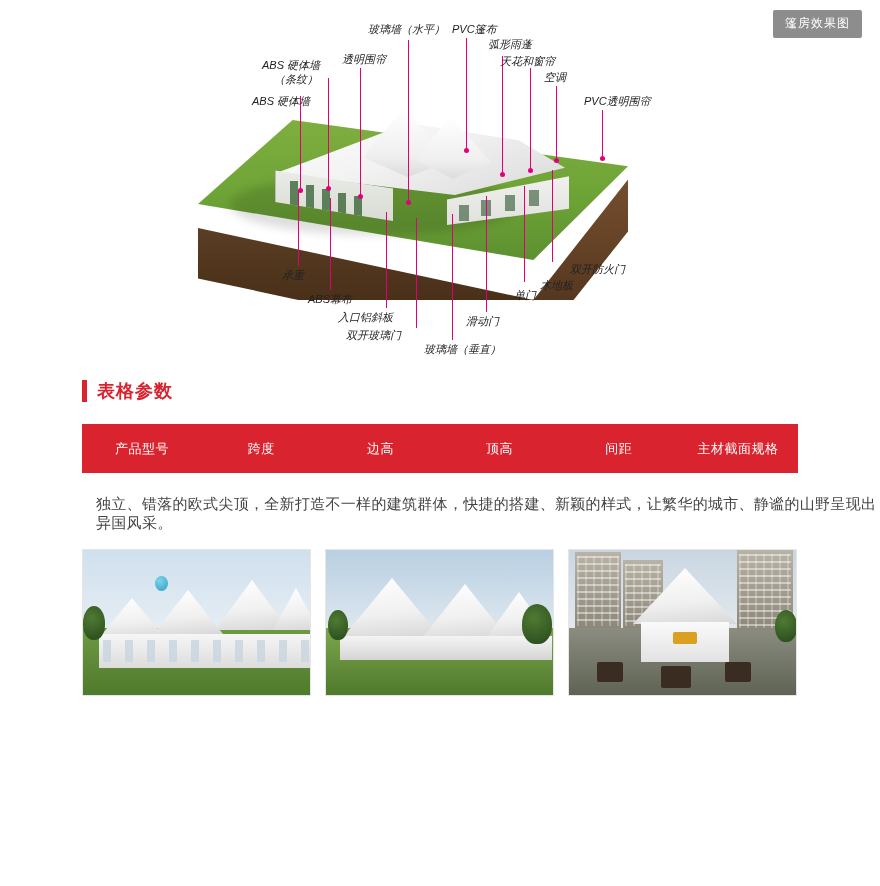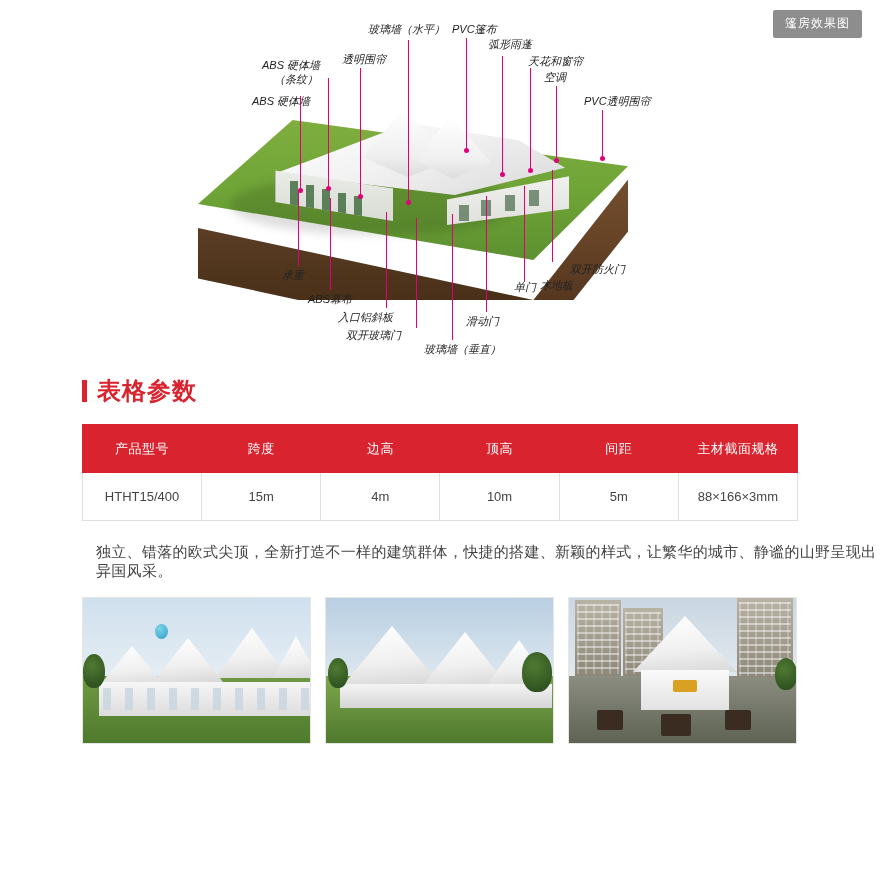--- a/index.html
+++ b/index.html
@@ -165,21 +165,21 @@
     height: 42px;
   }
   .title-bar {
     width: 5px;
     height: 22px;
     background: #d9232e;
     margin-right: 10px;
   }
   .title-text {
     color: #d9232e;
-    font-size: 24px;
+    font-size: 18px;
     font-weight: bold;
     letter-spacing: 1px;
   }
 
   
   .spec-table {
     border-collapse: collapse;
     width: 716px;
     margin: 12px 0 0 82px;
     table-layout: fixed;
@@ -343,31 +343,31 @@
 
     <div class="label" style="left:262px; top:58px;">
       <span>ABS 硬体墙</span><br>
       <span style="margin-left:12px;">（条纹）</span>
     </div>
     <div class="label" style="left:252px; top:94px;">ABS 硬体墙</div>
     <div class="label" style="left:342px; top:52px;">透明围帘</div>
     <div class="label" style="left:368px; top:22px;">玻璃墙（水平）</div>
     <div class="label" style="left:452px; top:22px;">PVC篷布</div>
     <div class="label" style="left:488px; top:37px;">弧形雨蓬</div>
-    <div class="label" style="left:528px; top:54px;">天花和窗帘</div>
+    <div class="label" style="left:500px; top:54px;">天花和窗帘</div>
     <div class="label" style="left:544px; top:70px;">空调</div>
     <div class="label" style="left:584px; top:94px;">PVC透明围帘</div>
 
     <div class="label" style="left:282px; top:268px;">承重</div>
     <div class="label" style="left:308px; top:292px;">ABS幕布</div>
     <div class="label" style="left:338px; top:310px;">入口铝斜板</div>
     <div class="label" style="left:346px; top:328px;">双开玻璃门</div>
     <div class="label" style="left:424px; top:342px;">玻璃墙（垂直）</div>
     <div class="label" style="left:466px; top:314px;">滑动门</div>
-    <div class="label" style="left:514px; top:280px;">单门</div>
+    <div class="label" style="left:514px; top:288px;">单门</div>
     <div class="label" style="left:540px; top:278px;">木地板</div>
     <div class="label" style="left:570px; top:262px;">双开防火门</div>
   </div>
 </div>
 
 <div class="section-title">
   <div class="title-bar"></div>
   <div class="title-text">表格参数</div>
 </div>
 
@@ -376,28 +376,20 @@
     <tr>
       <th>产品型号</th>
       <th>跨度</th>
       <th>边高</th>
       <th>顶高</th>
       <th>间距</th>
       <th>主材截面规格</th>
     </tr>
   </thead>
   <tbody>
-    <tr>
-      <td>HTHT15/400</td>
-      <td>15m</td>
-      <td>4m</td>
-      <td>10m</td>
-      <td>5m</td>
-      <td>88×166×3mm</td>
-    </tr>
   </tbody>
 </table>
 
 <div class="caption">独立、错落的欧式尖顶，全新打造不一样的建筑群体，快捷的搭建、新颖的样式，让繁华的城市、静谧的山野呈现出异国风采。</div>
 
 <div class="photos">
 
   <div class="photo p1">
     <div class="ph-sky"></div>
     <div class="ph-ground"></div>

